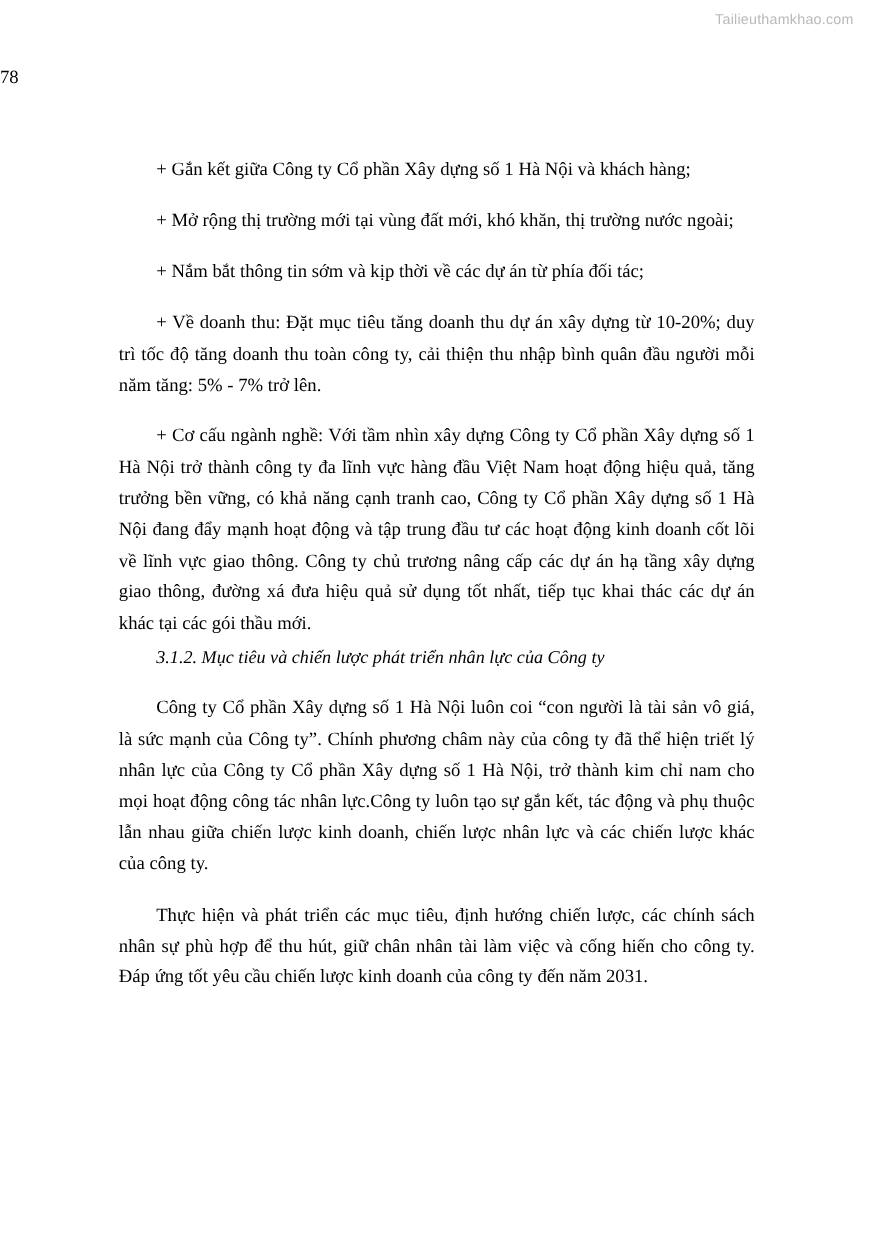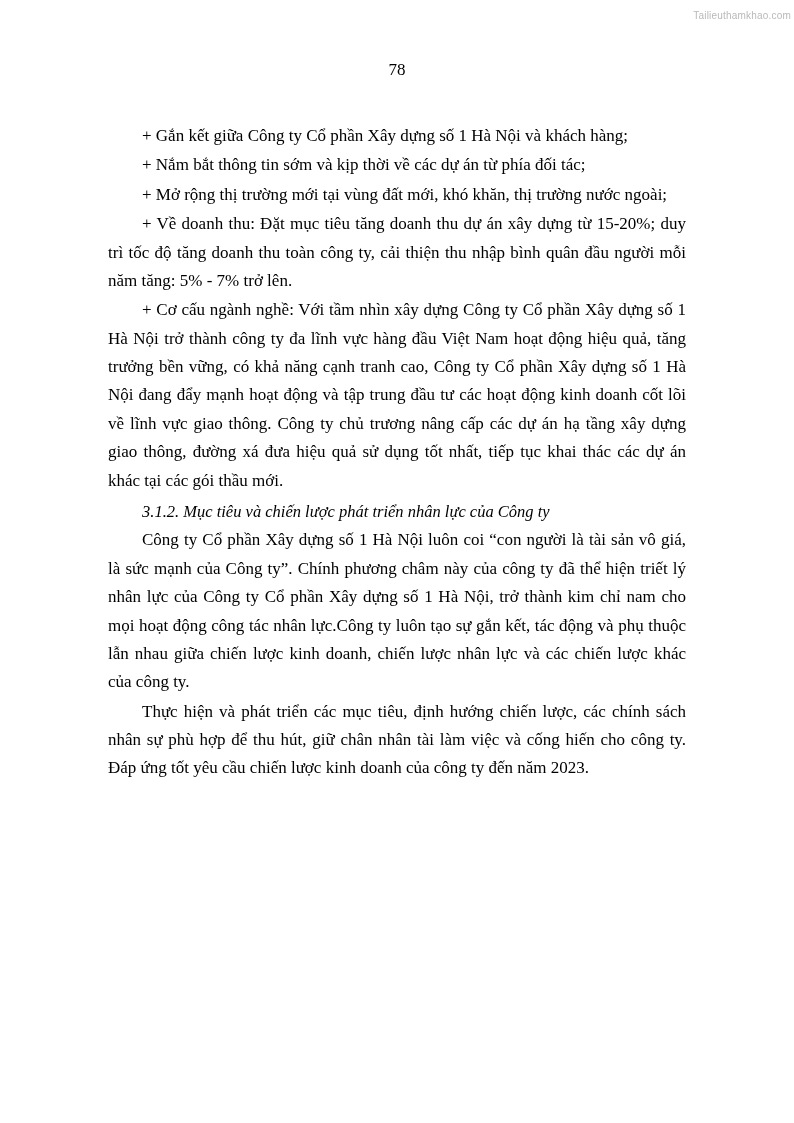--- a/index.html
+++ b/index.html
@@ -18,47 +18,46 @@
 
   .page {
     position: absolute;
     inset: 0;
     background: #ffffff;
   }
 
   .watermark {
     position: absolute;
     top: 10px;
-    right: 3px;
+    right: 18px;
     font-family: "Liberation Sans", sans-serif;
-    font-size: 10px;
+    font-size: 13px;
     color: #b9b9b9;
     letter-spacing: 0.2px;
     user-select: none;
   }
 
   .page-number {
     position: absolute;
     top: 60px;
     left: 0;
     right: 0;
-    text-align: center;
     font-size: 17px;
     font-family: "Liberation Serif", serif;
   }
 
   .content {
     position: absolute;
     top: 122px;
     left: 108px;
     width: 578px;
   }
 
   p {
-    margin: 0 0 1px 0;
+    margin: 18px 0 1px 0;
     font-size: 17px;
     line-height: 1.67;
     text-align: justify;
     text-justify: inter-word;
     hyphens: none;
   }
 
   p.indent {
     text-indent: 34px;
   }
@@ -87,29 +86,29 @@
 
 <div class="page">
 
   <div class="watermark">Tailieuthamkhao.com</div>
 
   <div class="page-number">78</div>
 
   <div class="content">
 
     <p class="bullet-line">+ Gắn kết giữa Công ty Cổ phần Xây dựng số 1 Hà Nội và khách hàng;</p>
+    <p class="bullet-line">+ Mở rộng thị trường mới tại vùng đất mới, khó khăn, thị trường nước ngoài;</p>
     <p class="bullet-line">+ Nắm bắt thông tin sớm và kịp thời về các dự án từ phía đối tác;</p>
-    <p class="bullet-line">+ Mở rộng thị trường mới tại vùng đất mới, khó khăn, thị trường nước ngoài;</p>
 
-    <p class="indent lastline-left">+ Về doanh thu: Đặt mục tiêu tăng doanh thu dự án xây dựng từ 15-20%; duy trì tốc độ tăng doanh thu toàn công ty, cải thiện thu nhập bình quân đầu người mỗi năm tăng: 5% - 7% trở lên.</p>
+    <p class="indent lastline-left">+ Về doanh thu: Đặt mục tiêu tăng doanh thu dự án xây dựng từ 10-20%; duy trì tốc độ tăng doanh thu toàn công ty, cải thiện thu nhập bình quân đầu người mỗi năm tăng: 5% - 7% trở lên.</p>
 
     <p class="indent lastline-left">+ Cơ cấu ngành nghề: Với tầm nhìn xây dựng Công ty Cổ phần Xây dựng số 1 Hà Nội trở thành công ty đa lĩnh vực hàng đầu Việt Nam hoạt động hiệu quả, tăng trưởng bền vững, có khả năng cạnh tranh cao, Công ty Cổ phần Xây dựng số 1 Hà Nội đang đẩy mạnh hoạt động và tập trung đầu tư các hoạt động kinh doanh cốt lõi về lĩnh vực giao thông. Công ty chủ trương nâng cấp các dự án hạ tầng xây dựng giao thông, đường xá đưa hiệu quả sử dụng tốt nhất, tiếp tục khai thác các dự án khác tại các gói thầu mới.</p>
 
 
 
     <p class="heading">3.1.2. Mục tiêu và chiến lược phát triển nhân lực của Công ty</p>
 
     <p class="indent lastline-left">Công ty Cổ phần Xây dựng số 1 Hà Nội luôn coi “con người là tài sản vô giá, là sức mạnh của Công ty”. Chính phương châm này của công ty đã thể hiện triết lý nhân lực của Công ty Cổ phần Xây dựng số 1 Hà Nội, trở thành kim chỉ nam cho mọi hoạt động công tác nhân lực.Công ty luôn tạo sự gắn kết, tác động và phụ thuộc lẫn nhau giữa chiến lược kinh doanh, chiến lược nhân lực và các chiến lược khác của công ty.</p>
 
-    <p class="indent lastline-left">Thực hiện và phát triển các mục tiêu, định hướng chiến lược, các chính sách nhân sự phù hợp để thu hút, giữ chân nhân tài làm việc và cống hiến cho công ty. Đáp ứng tốt yêu cầu chiến lược kinh doanh của công ty đến năm 2023.</p>
+    <p class="indent lastline-left">Thực hiện và phát triển các mục tiêu, định hướng chiến lược, các chính sách nhân sự phù hợp để thu hút, giữ chân nhân tài làm việc và cống hiến cho công ty. Đáp ứng tốt yêu cầu chiến lược kinh doanh của công ty đến năm 2031.</p>
 
   </div>
 </div>
 
 </body></html>

